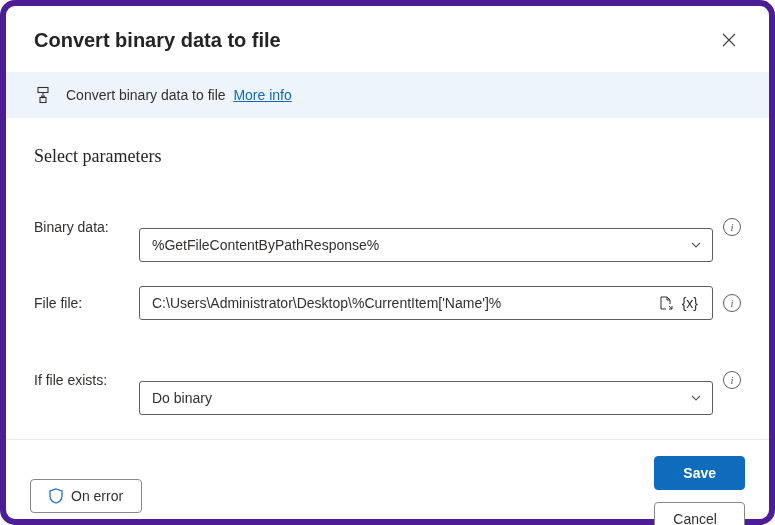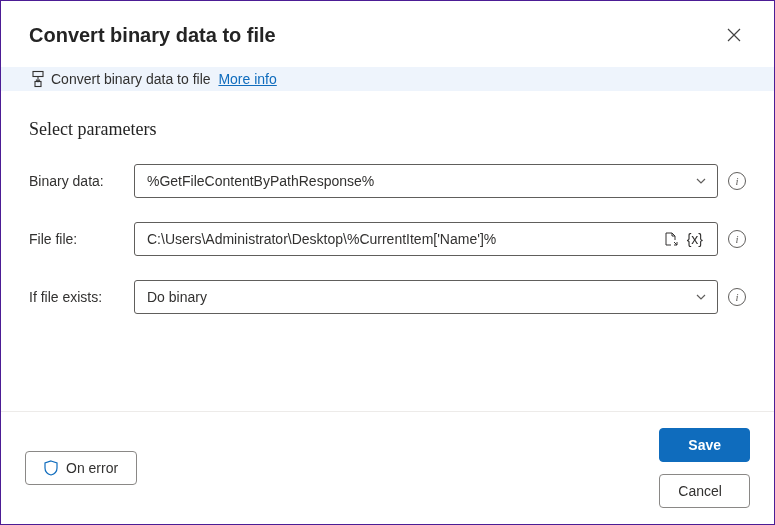--- a/index.html
+++ b/index.html
@@ -14,22 +14,22 @@
       background: #fff;
       width: 775px;
       height: 525px;
       overflow: hidden;
     }
     .dialog {
       width: 100%;
       height: 100%;
       display: flex;
       flex-direction: column;
-      border: 1px solid #4c1d95;
-      border-radius: 0;
+      border: 6px solid #4c1d95;
+      border-radius: 15px;
     }
     .header {
       display: flex;
       align-items: center;
       justify-content: space-between;
       padding: 18px 24px 16px 28px;
     }
     .header-title {
       font-size: 20px;
       font-weight: 600;
@@ -39,24 +39,24 @@
       width: 32px;
       height: 32px;
       display: flex;
       align-items: center;
       justify-content: center;
       cursor: pointer;
       color: #424242;
     }
     .info-bar {
       background: #EEF4FC;
-      padding: 3px 28px;
-      display: flex;
-      align-items: center;
-      gap: 4px;
+      padding: 14px 28px;
+      display: flex;
+      align-items: center;
+      gap: 14px;
     }
     .info-bar-text {
       color: #323130;
     }
     .more-info {
       color: #0F6CBD;
       text-decoration: underline;
       cursor: pointer;
       margin-left: 4px;
     }
@@ -93,20 +93,21 @@
       flex: 1;
       height: 34px;
       border: 1px solid #605E5C;
       border-radius: 3px;
       display: flex;
       align-items: center;
       padding: 0 10px 0 12px;
       background: #fff;
       cursor: pointer;
       justify-content: space-between;
+      margin-top: 37px;
     }
     .combo-text {
       color: #323130;
       overflow: hidden;
       text-overflow: ellipsis;
       white-space: nowrap;
     }
     .chevron {
       color: #605E5C;
       flex-shrink: 0;

